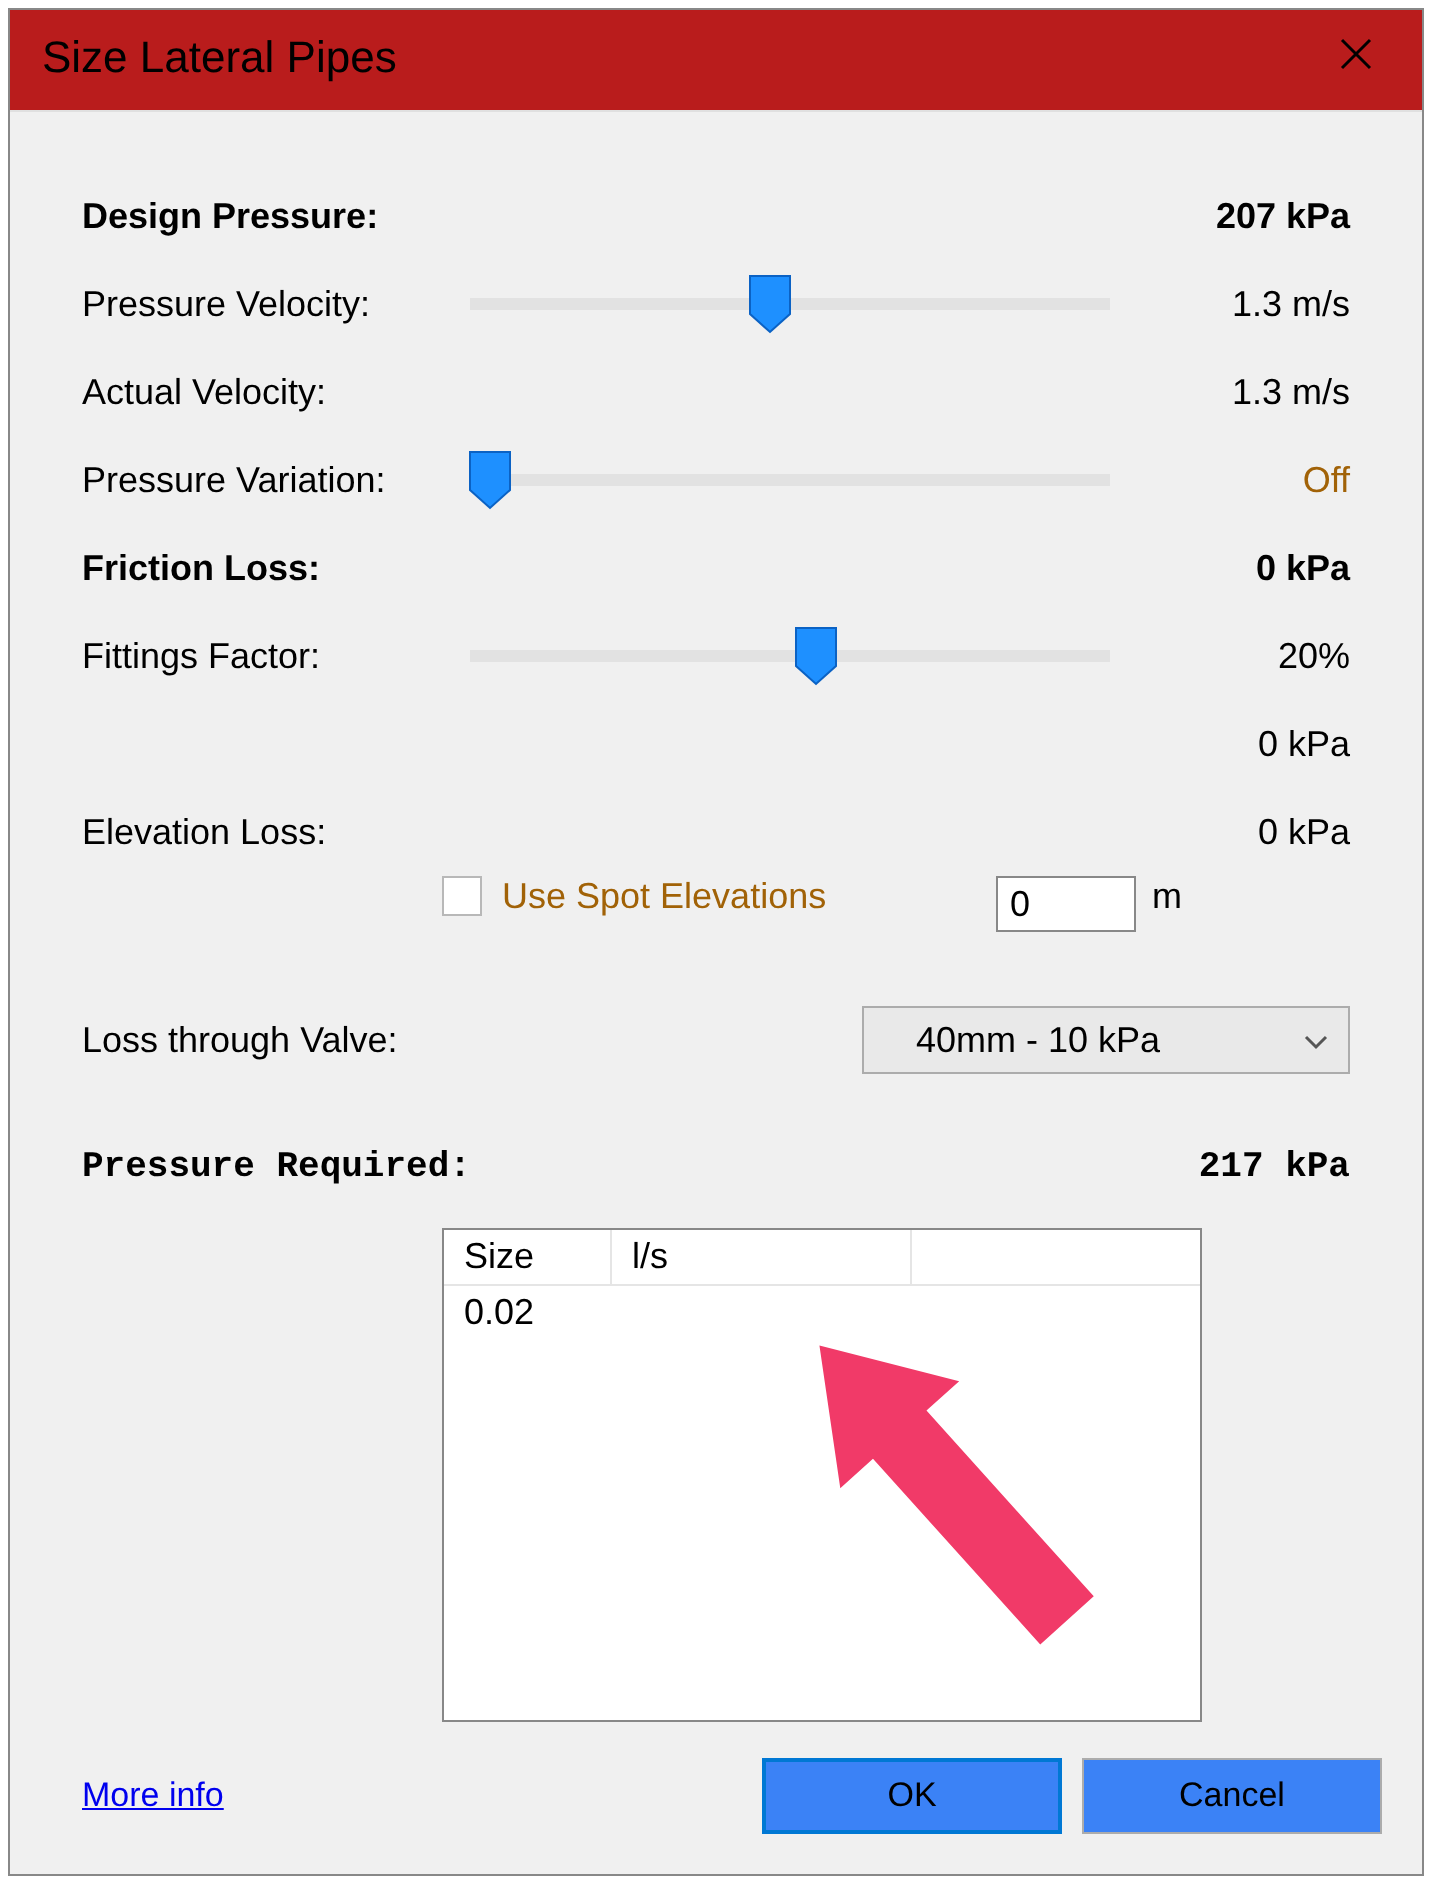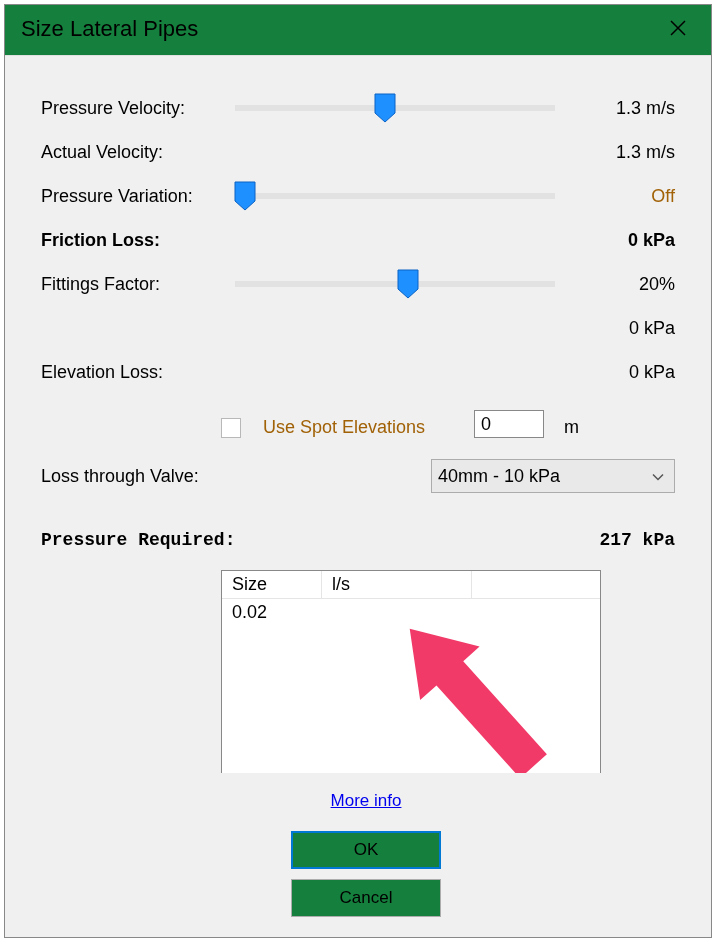--- a/index.html
+++ b/index.html
@@ -18,21 +18,21 @@
       height: 934px;
       background: #f0f0f0;
       border: 1px solid #888;
       display: flex;
       flex-direction: column;
     }
     .titlebar {
       display: flex;
       justify-content: space-between;
       align-items: center;
-      background: #15803d;
+      background: #b91c1c;
       padding: 8px 14px 10px 16px;
       border-bottom: 1px solid #e0e0e0;
     }
     .title {
       font-size: 22px;
       font-weight: 400;
     }
     .close-btn {
       font-size: 24px;
       line-height: 1;
@@ -91,41 +91,40 @@
 
     .checkbox {
       width: 20px;
       height: 20px;
       border: 1.5px solid #b8b8b8;
       background: #fff;
       flex: 0 0 auto;
     }
     .spot-row {
       display: flex;
-      align-items: flex-end;
+      align-items: flex-start;
       min-height: 44px;
       padding-left: 180px;
-      gap: 12px;
     }
     .input-num {
       width: 70px;
       height: 28px;
       border: 1px solid #888;
       font-size: 18px;
       padding: 0 6px;
     }
     .select {
       position: relative;
       width: 244px;
       height: 34px;
       background: #e9e9e9;
       border: 1px solid #acacac;
       display: flex;
       align-items: center;
-      padding: 0 6px;
+      padding: 0 26px;
     }
     .select .chev {
       position: absolute;
       right: 10px;
       top: 50%;
       transform: translateY(-50%);
     }
 
     .table-box {
       margin: 8px 0 0 180px;
@@ -139,36 +138,35 @@
     .table-header, .table-row {
       display: flex;
       font-size: 18px;
     }
     .table-header {
       border-bottom: 1px solid #e5e5e5;
     }
     .th, .td {
       padding: 3px 10px;
     }
-    .th:first-child, .td:first-child { width: 100px; }
+    .th:first-child, .td:first-child { width: 84px; }
     .th:nth-child(2), .td:nth-child(2) { width: 150px; }
     .th { border-right: 1px solid #e5e5e5; }
 
     .button-row {
       display: flex;
       align-items: center;
       padding: 18px 20px 20px 36px;
       gap: 10px;
-      flex-direction: column;
     }
     .btn {
       width: 150px;
       height: 38px;
       border: 1px solid #acacac;
-      background: #15803d;
+      background: #3b82f6;
       text-align: center;
       line-height: 36px;
       font-size: 17px;
     }
     .btn.primary {
       border: 2px solid #0078d4;
       line-height: 34px;
     }
     .link { color: #0000ee; text-decoration: underline; font-size: 17px; cursor: default; }
   </style>
@@ -180,20 +178,25 @@
     <div class="title">Size Lateral Pipes</div>
     <div class="close-btn">
       <svg width="18" height="18" viewBox="0 0 18 18">
           <path d="M2 2 L16 16 M16 2 L2 16" stroke="#000" stroke-width="1.5"></path>
         </svg>
     </div>
   </div>
 
   <div class="content">
 
+    <div class="row">
+      <div class="label bold">Design Pressure:</div>
+      <div class="mid"></div>
+      <div class="val bold">207 kPa</div>
+    </div>
 
     <div class="row">
       <div class="label">Pressure Velocity:</div>
       <div class="mid">
         <div class="slider">
           <div class="track"></div>
           <div class="thumb" style="left: 47%;">
             <svg width="22" height="30">
                 <path d="M1 1 H21 V20 L11 29 L1 20 Z" fill="#1e90ff" stroke="#0b62c4"></path>
               </svg>

